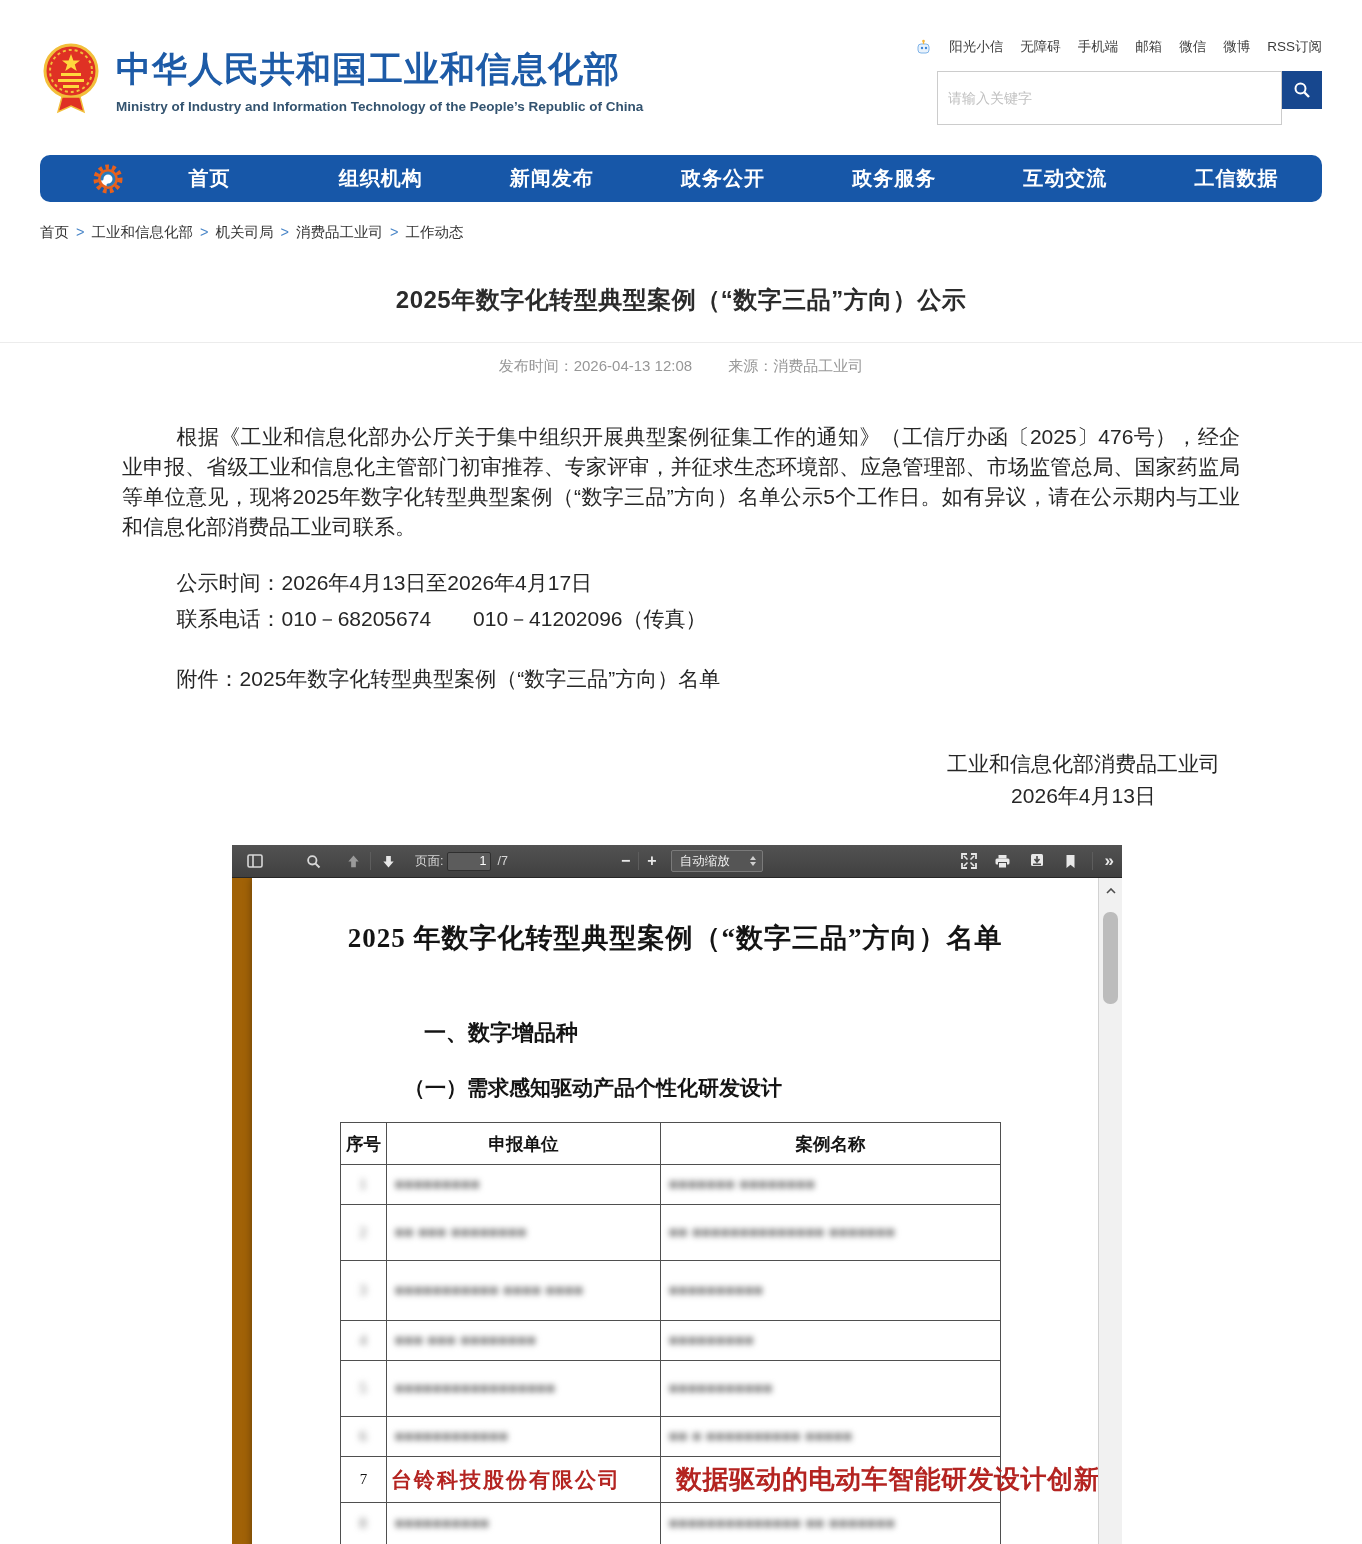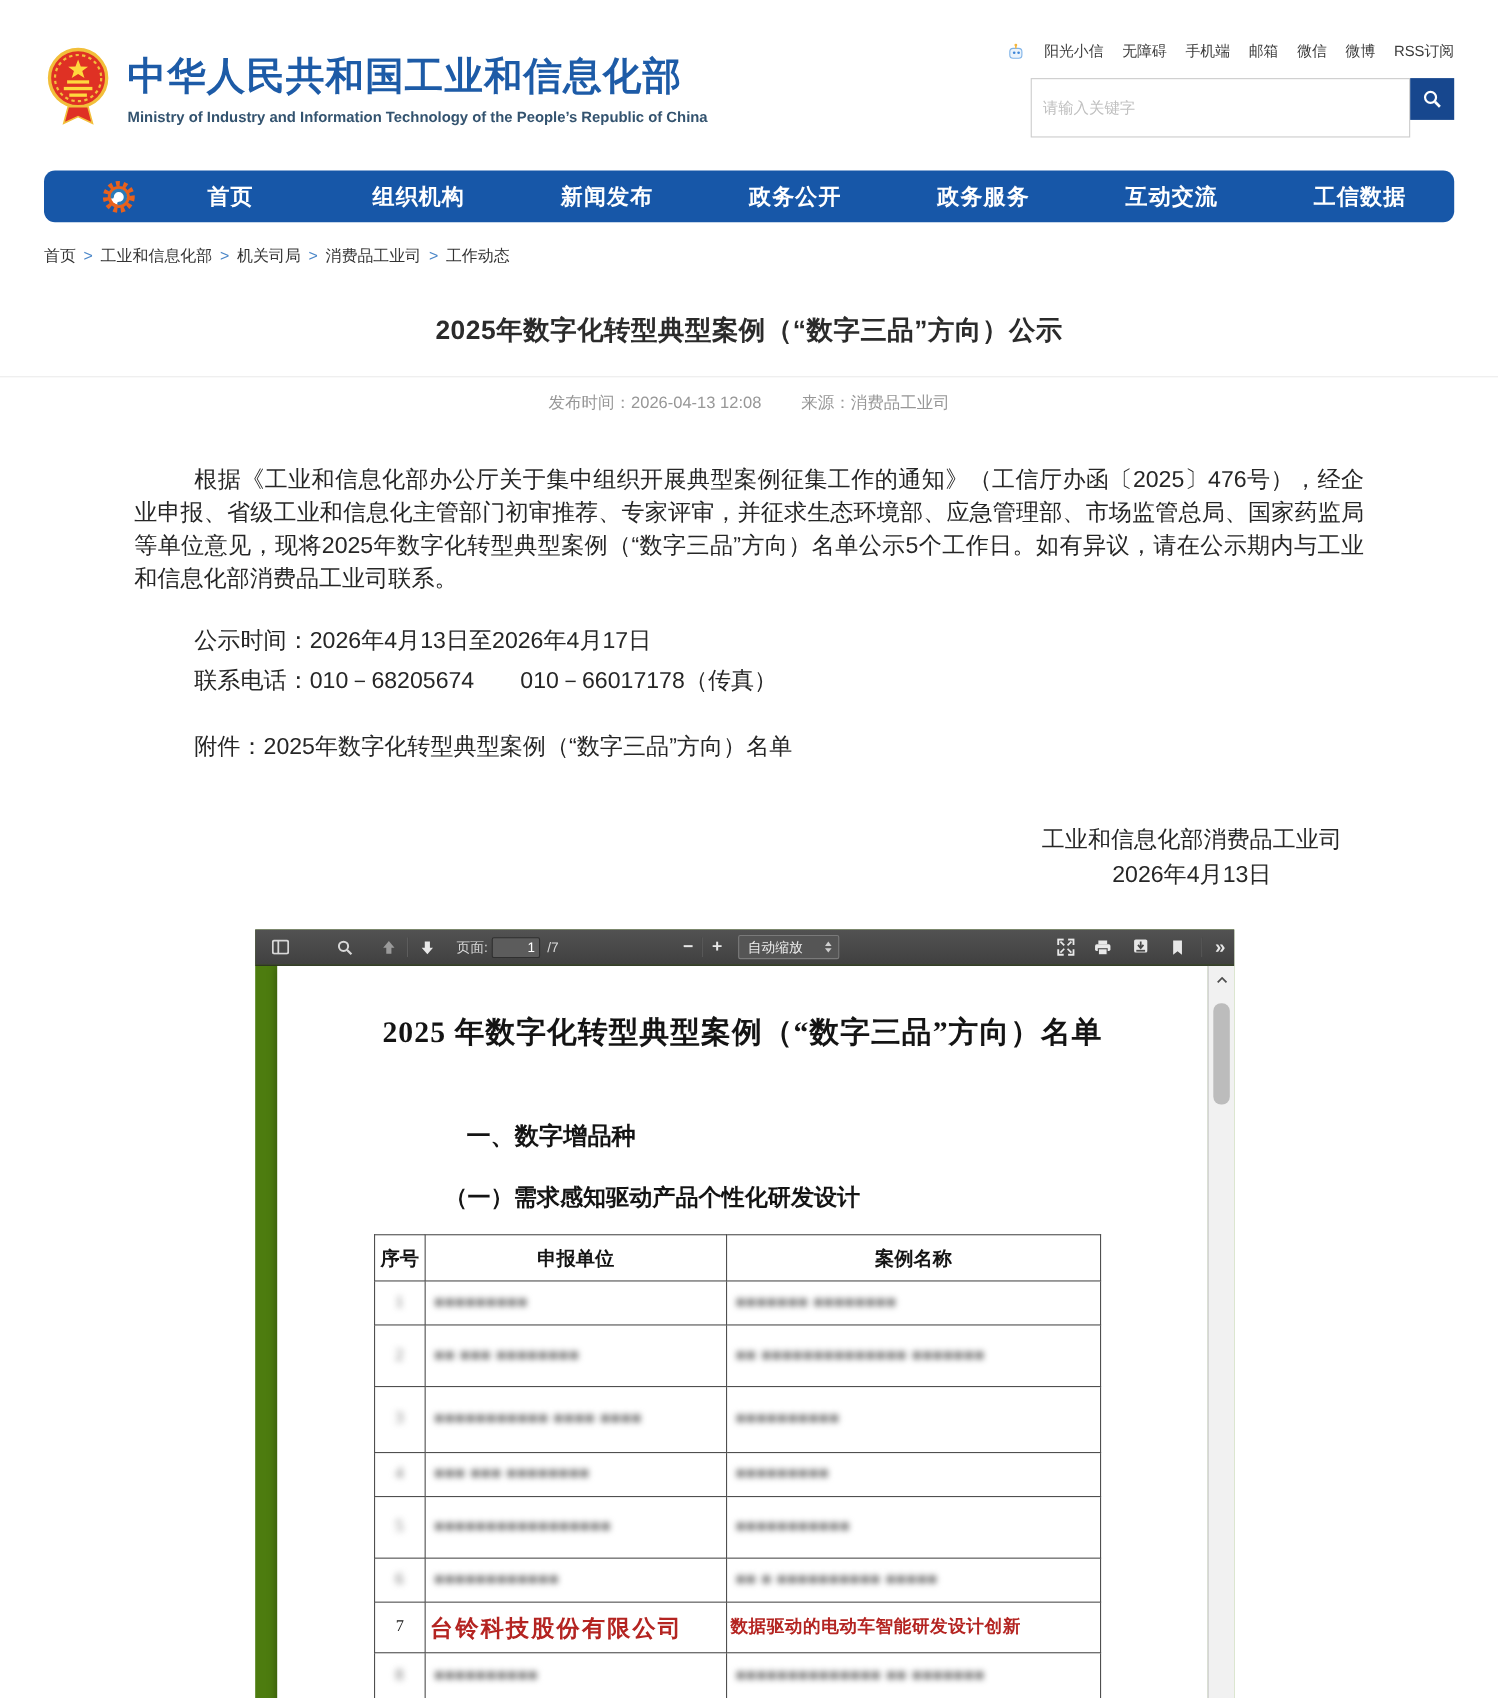--- a/index.html
+++ b/index.html
@@ -40,21 +40,21 @@
   .article-meta { text-align:center; color:#979797; font-size:15px; padding:14px 0 0 0; }
   .article-meta span { margin:0 16px; }
   .article-body { padding:0 122px; color:#262626; font-size:21px; line-height:30px; }
   .para { margin-top:46px; text-indent:2.6em; text-align:justify; }
   .line-block { margin-top:24px; text-indent:2.6em; }
   .line-block.first { margin-top:26px; }
   .attachment { margin-top:30px; text-indent:2.6em; }
   .signature { margin-top:54px; margin-right:20px; margin-left:auto; width:fit-content; text-align:center; line-height:32px; }
 
   
-  .pdf-viewer { position:absolute; left:232px; top:845px; width:890px; height:700px; background:#4d7c0f; }
+  .pdf-viewer { position:absolute; left:232px; top:845px; width:890px; height:700px; background:#a16207; }
   .pdf-toolbar { position:relative; height:33px; background:linear-gradient(#525252,#404040);
                  border-bottom:1px solid #262626; color:#ddd; font-size:12.5px; }
   .tb-group { position:absolute; top:0; height:32px; display:flex; align-items:center; }
   .tb-left { left:10px; }
   .tb-center { left:385px; }
   .tb-right { right:10px; }
   .tb-btn { display:flex; align-items:center; justify-content:center; width:26px; height:24px; cursor:pointer; border-radius:2px; }
   .tb-sep { width:1px; height:18px; background:#2e2e2e; border-right:1px solid #5d5d5d; margin:0 4px; }
   .page-label { margin:0 4px 0 14px; color:#d8d8d8; }
   .page-input { width:44px; height:19px; background:#5c5c5c; border:1px solid #2f2f2f; color:#fff;
@@ -73,21 +73,21 @@
   .doc-section { margin:62px 0 0 172px; font-size:22px; font-weight:bold; font-family:"Liberation Sans", sans-serif; }
   .doc-subsection { margin:26px 0 0 152px; font-size:21px; font-weight:bold; }
   .doc-table { margin:20px 0 0 88px; border-collapse:collapse; width:660px; table-layout:fixed; }
   .doc-table th, .doc-table td { border:1px solid #4f4f4f; vertical-align:middle; }
   .doc-table th { height:42px; font-size:17.5px; font-weight:bold; text-align:center; }
   .doc-table td { font-size:14px; padding:5px 8px; }
   .doc-table td.num { text-align:center; font-size:15px; }
   .blurred { filter:blur(3px); color:#6e6e6e; letter-spacing:1px; word-break:break-all; line-height:17px; display:inline-block; }
   tr.hl td { color:var(--red); font-weight:bold; }
   tr.hl td.unit { font-size:21px; white-space:nowrap; padding-left:4px; letter-spacing:2px; }
-  tr.hl td.case { font-size:16px; white-space:nowrap; overflow:visible; padding-left:3px; letter-spacing:0.5px; }
+  tr.hl td.case { font-size:26px; white-space:nowrap; overflow:visible; padding-left:15px; letter-spacing:0.5px; }
   tr.hl td.num { color:#141414; font-weight:normal; }
 
   .pdf-scrollbar { position:absolute; right:0; top:0; width:24px; height:667px; background:#f1f1f1; border-left:1px solid #d2d2d2; }
   .scroll-up { height:26px; display:flex; align-items:center; justify-content:center; cursor:pointer; }
   .scroll-thumb { position:absolute; top:34px; left:4px; width:15px; height:92px; background:#bcbcbc; border-radius:7px; cursor:grab; }
 
   svg { display:block; }
 </style>
 </head>
 <body>
@@ -164,21 +164,21 @@
   <main>
     <h1 class="article-title">2025年数字化转型典型案例（“数字三品”方向）公示</h1>
     <div class="title-divider"></div>
     <div class="article-meta">
       <span>发布时间：2026-04-13 12:08</span>
       <span>来源：消费品工业司</span>
     </div>
     <div class="article-body">
       <p class="para">根据《工业和信息化部办公厅关于集中组织开展典型案例征集工作的通知》（工信厅办函〔2025〕476号），经企业申报、省级工业和信息化主管部门初审推荐、专家评审，并征求生态环境部、应急管理部、市场监管总局、国家药监局等单位意见，现将2025年数字化转型典型案例（“数字三品”方向）名单公示5个工作日。如有异议，请在公示期内与工业和信息化部消费品工业司联系。</p>
       <p class="line-block first">公示时间：2026年4月13日至2026年4月17日</p>
-      <p class="line-block" style="margin-top:6px;">联系电话：010－68205674　　010－66017178（传真）</p>
+      <p class="line-block" style="margin-top:6px;">联系电话：010－68205674　　010－41202096（传真）</p>
       <p class="attachment">附件：2025年数字化转型典型案例（“数字三品”方向）名单</p>
       <div class="signature">
         <div>工业和信息化部消费品工业司</div>
         <div>2026年4月13日</div>
       </div>
     </div>
   </main>
 
   <div class="pdf-viewer">
     <div class="pdf-toolbar">

